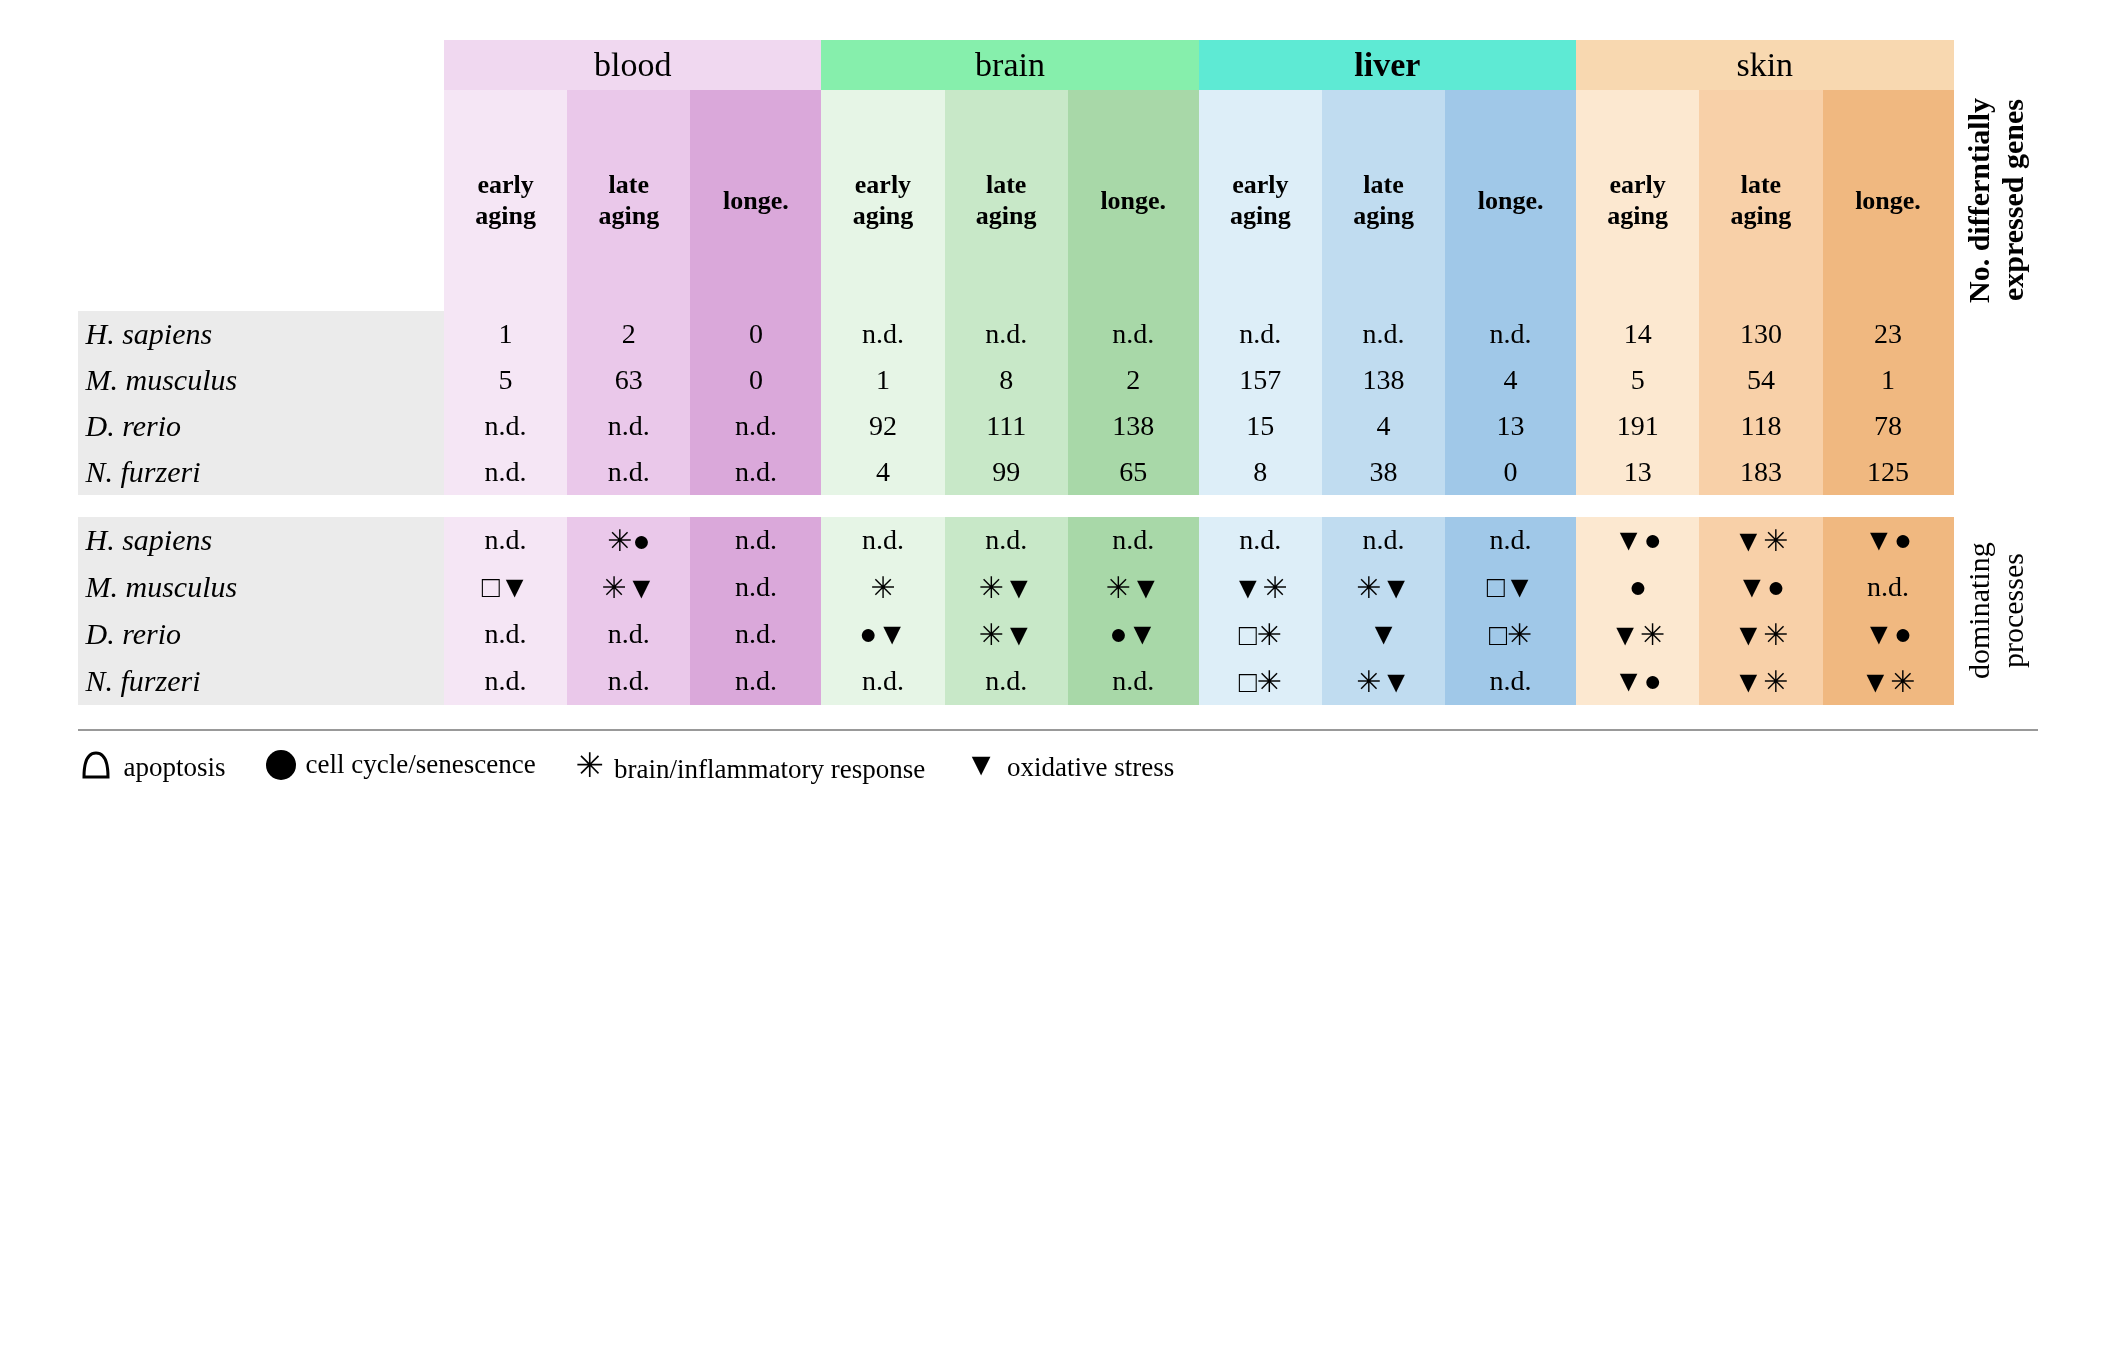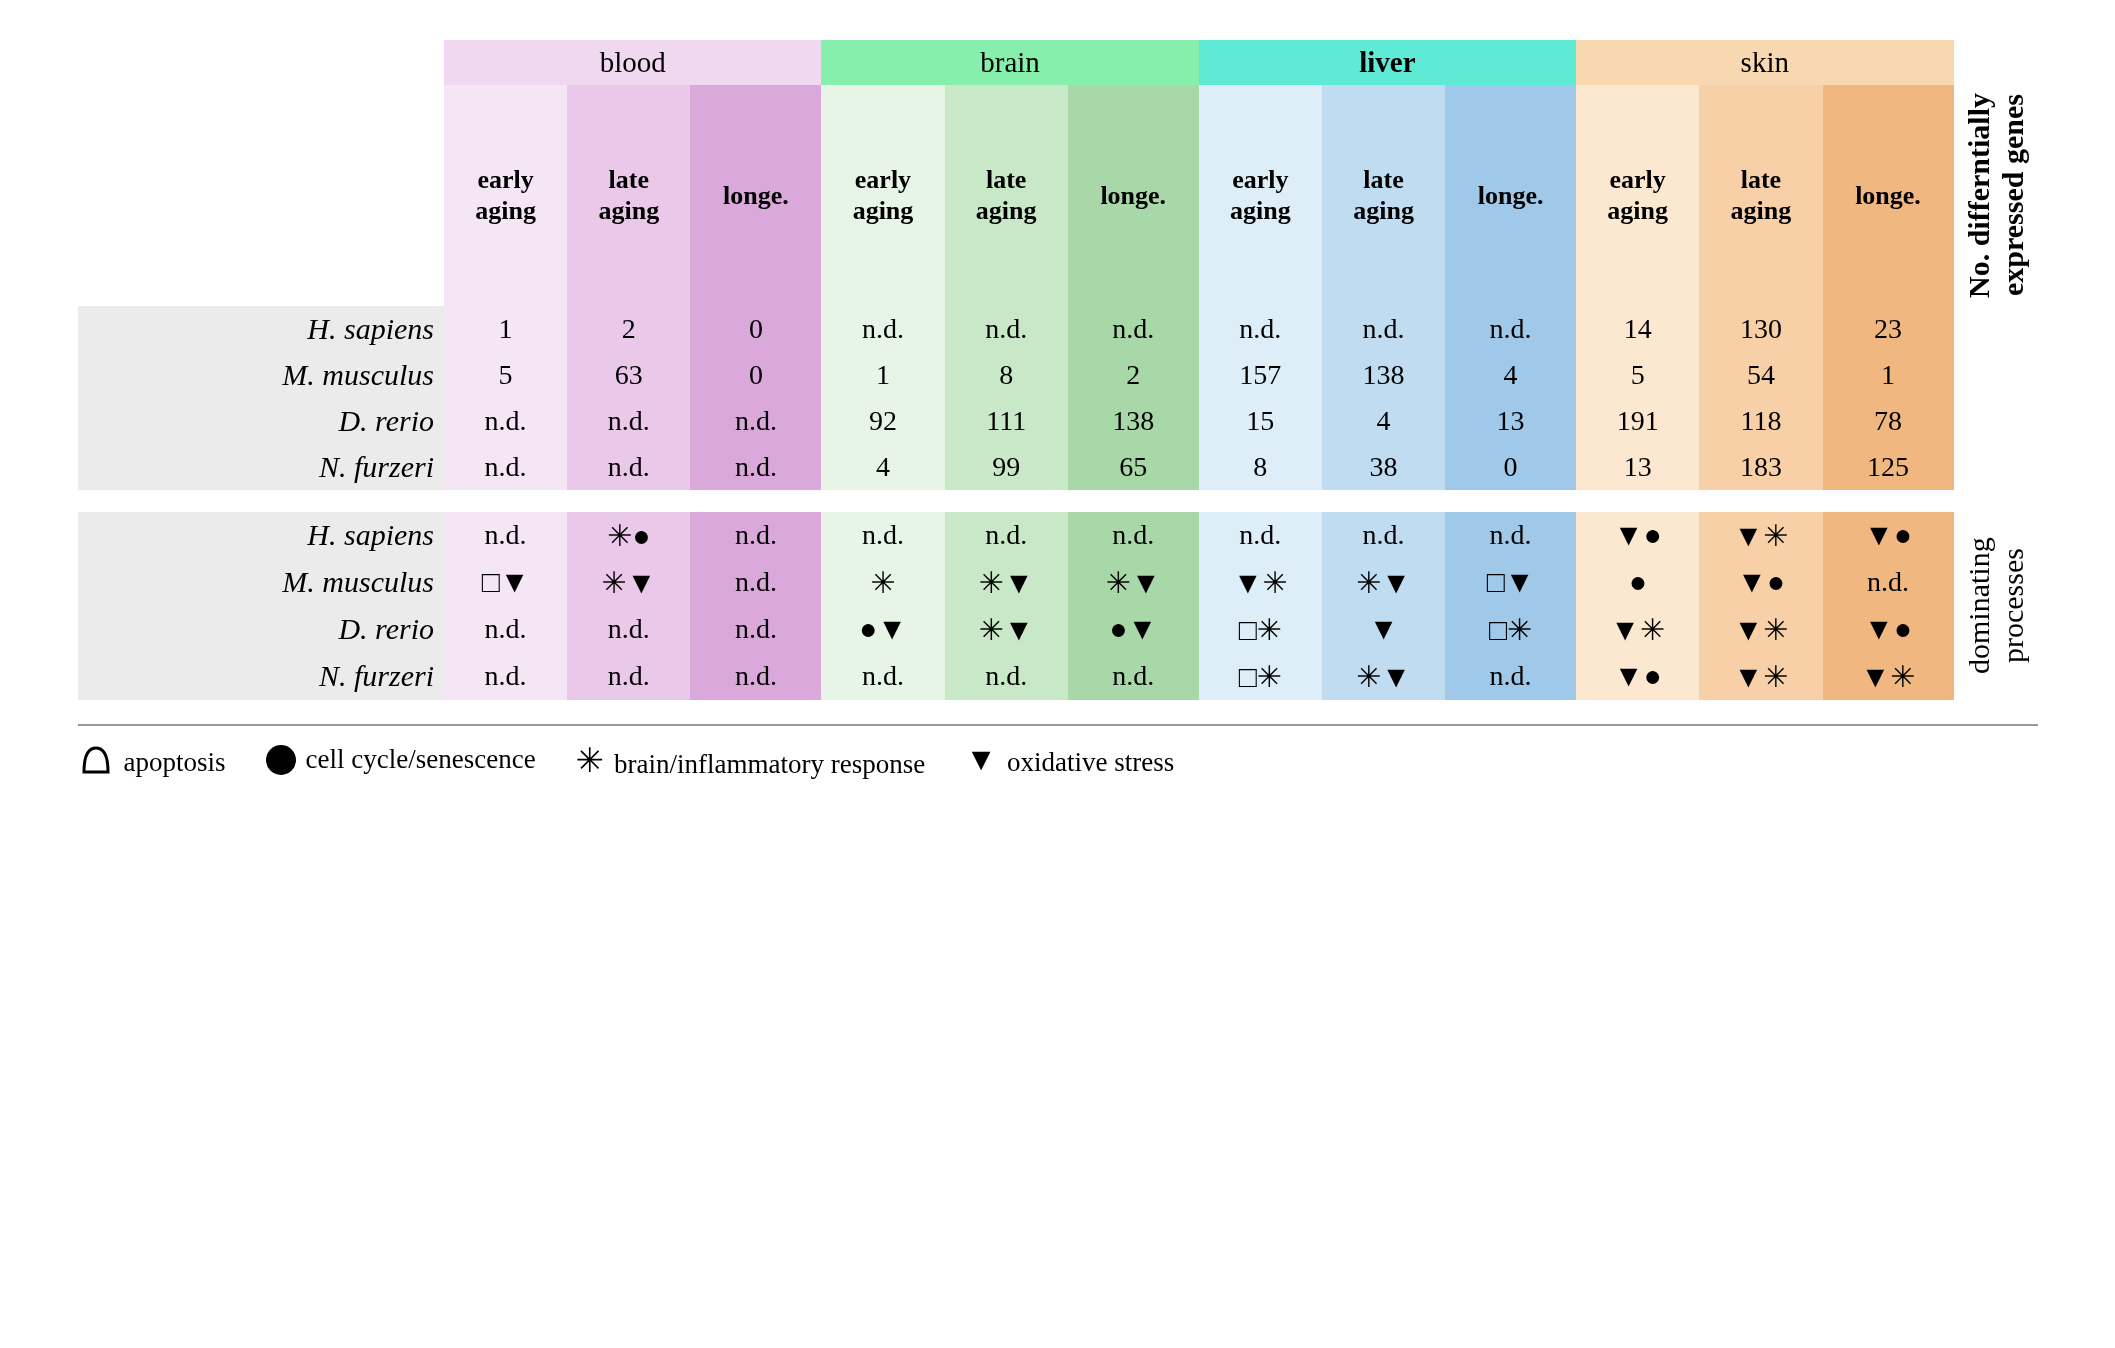--- a/index.html
+++ b/index.html
@@ -38,29 +38,29 @@
     .col-skin-early  { background-color: #fce8d0; }
     .col-skin-late   { background-color: #f8d0a8; }
     .col-skin-longe  { background-color: #f0b880; }
 
     th, td {
       text-align: center;
       padding: 6px 10px;
       vertical-align: middle;
     }
     .species-col {
-      text-align: right;
+      text-align: left;
       font-style: italic;
       background: #ebebeb;
       padding-left: 8px;
       min-width: 240px;
       font-size: 30px;
     }
     .header-tissue {
-      font-size: 29px;
+      font-size: 34px;
       font-style: normal;
       font-weight: normal;
     }
     .header-subgroup {
       font-size: 26px;
       font-style: normal;
       line-height: 1.2;
     }
     .divider-row td {
       height: 28px;

